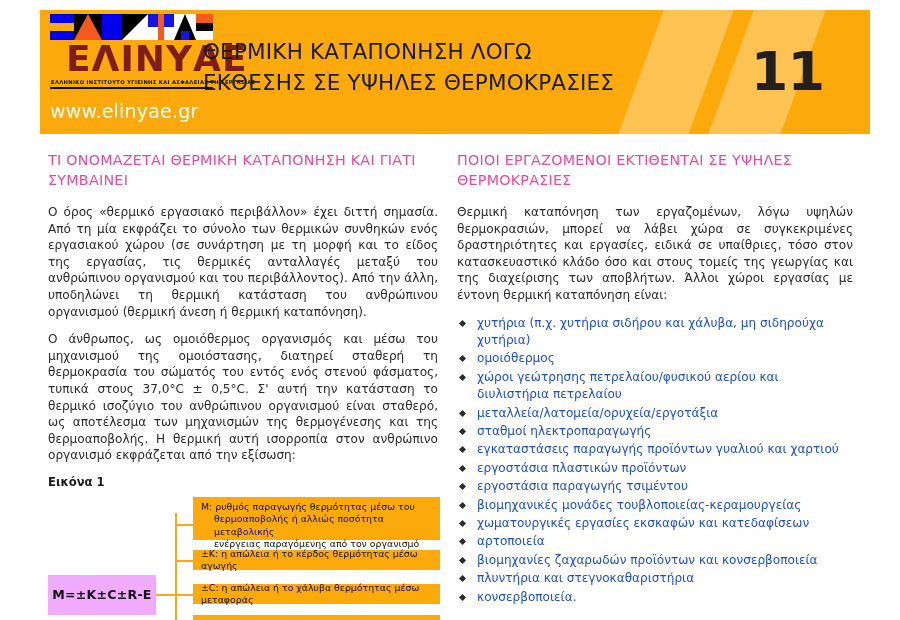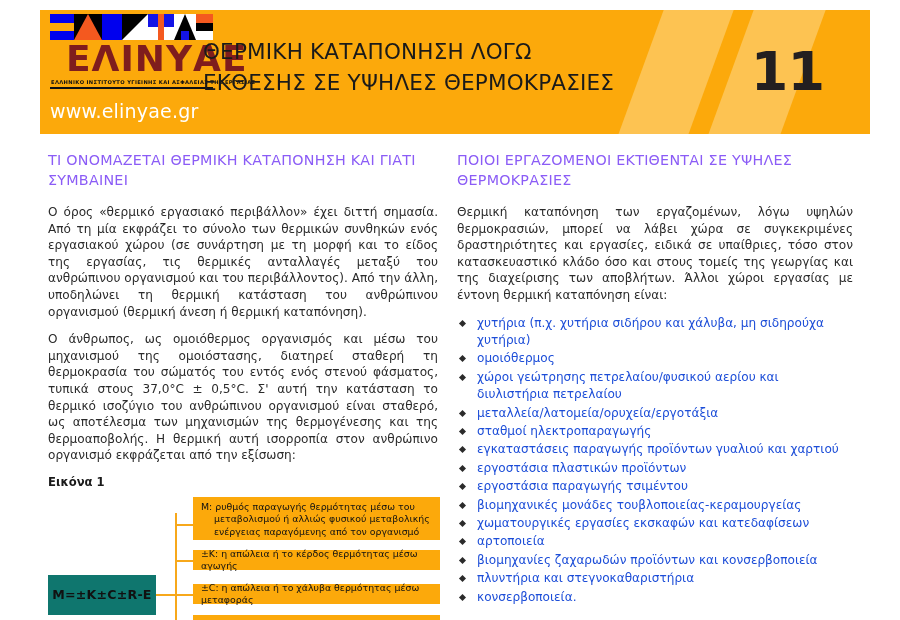--- a/index.html
+++ b/index.html
@@ -71,35 +71,35 @@
     position:absolute;right:46px;top:30px;
     font-size:54px;font-weight:bold;color:#231F20;letter-spacing:-1px;
   }
 
   
   .col{position:absolute;top:150px;}
   .col.left{left:48px;width:390px;}
   .col.right{left:457px;width:396px;}
 
   h2.sec{
-    margin:0 0 14px 0;font-size:14.3px;font-weight:normal;color:#8b5cf6;
+    margin:0 0 14px 0;font-size:14.3px;font-weight:normal;color:#ec4899;
     line-height:20px;letter-spacing:.25px;
   }
   p.body{
     margin:0 0 11px 0;font-size:12.1px;line-height:16.6px;color:#2b2b2b;
     text-align:justify;
   }
 
   .fig-label{font-size:11.6px;font-weight:bold;color:#1a1a1a;margin:2px 0 8px 0;}
 
   
   .diagram{position:relative;width:392px;height:180px;}
   .eq-box{
     position:absolute;left:0px;top:78px;width:108px;height:40px;
-    background:#0f766e;color:#111111;font-weight:bold;font-size:12.6px;
+    background:#f0abfc;color:#111111;font-weight:bold;font-size:12.6px;
     display:flex;align-items:center;justify-content:center;letter-spacing:.2px;
   }
   .brace-v{position:absolute;left:127px;top:16px;width:2px;height:148px;background:#F7A81B;}
   .brace-h{position:absolute;left:108px;top:97px;width:20px;height:2px;background:#F7A81B;}
   .tick{position:absolute;left:127px;width:18px;height:2px;background:#F7A81B;}
   .rbox{
     position:absolute;left:145px;background:#FCA90B;color:#111111;
     font-size:9.4px;line-height:12.4px;padding:4px 6px 4px 8px;
     box-sizing:border-box;width:247px;
   }
@@ -175,21 +175,21 @@
       <div class="eq-box">Μ=±Κ±C±R-E</div>
       <div class="brace-h"></div>
       <div class="brace-v"></div>
 
       <div class="tick" style="top:27px"></div>
       <div class="tick" style="top:63px"></div>
       <div class="tick" style="top:97px"></div>
 
       <div class="rbox" style="top:0px;height:43px">
         <span>Μ: ρυθμός παραγωγής θερμότητας μέσω του</span>
-        <span class="ind">μεταβολισμού ή αλλιώς φυσικού μεταβολικής</span>
+        <span class="ind">θερμοαποβολής ή αλλιώς ποσότητα μεταβολικής</span>
         <span class="ind">ενέργειας παραγόμενης από τον οργανισμό</span>
       </div>
 
       <div class="rbox" style="top:53px;height:20px;display:flex;align-items:center">
         <span>±Κ: η απώλεια ή το κέρδος θερμότητας μέσω αγωγής</span>
       </div>
 
       <div class="rbox" style="top:87px;height:20px;display:flex;align-items:center">
         <span>±C: η απώλεια ή το χάλυβα θερμότητας μέσω μεταφοράς</span>
       </div>

